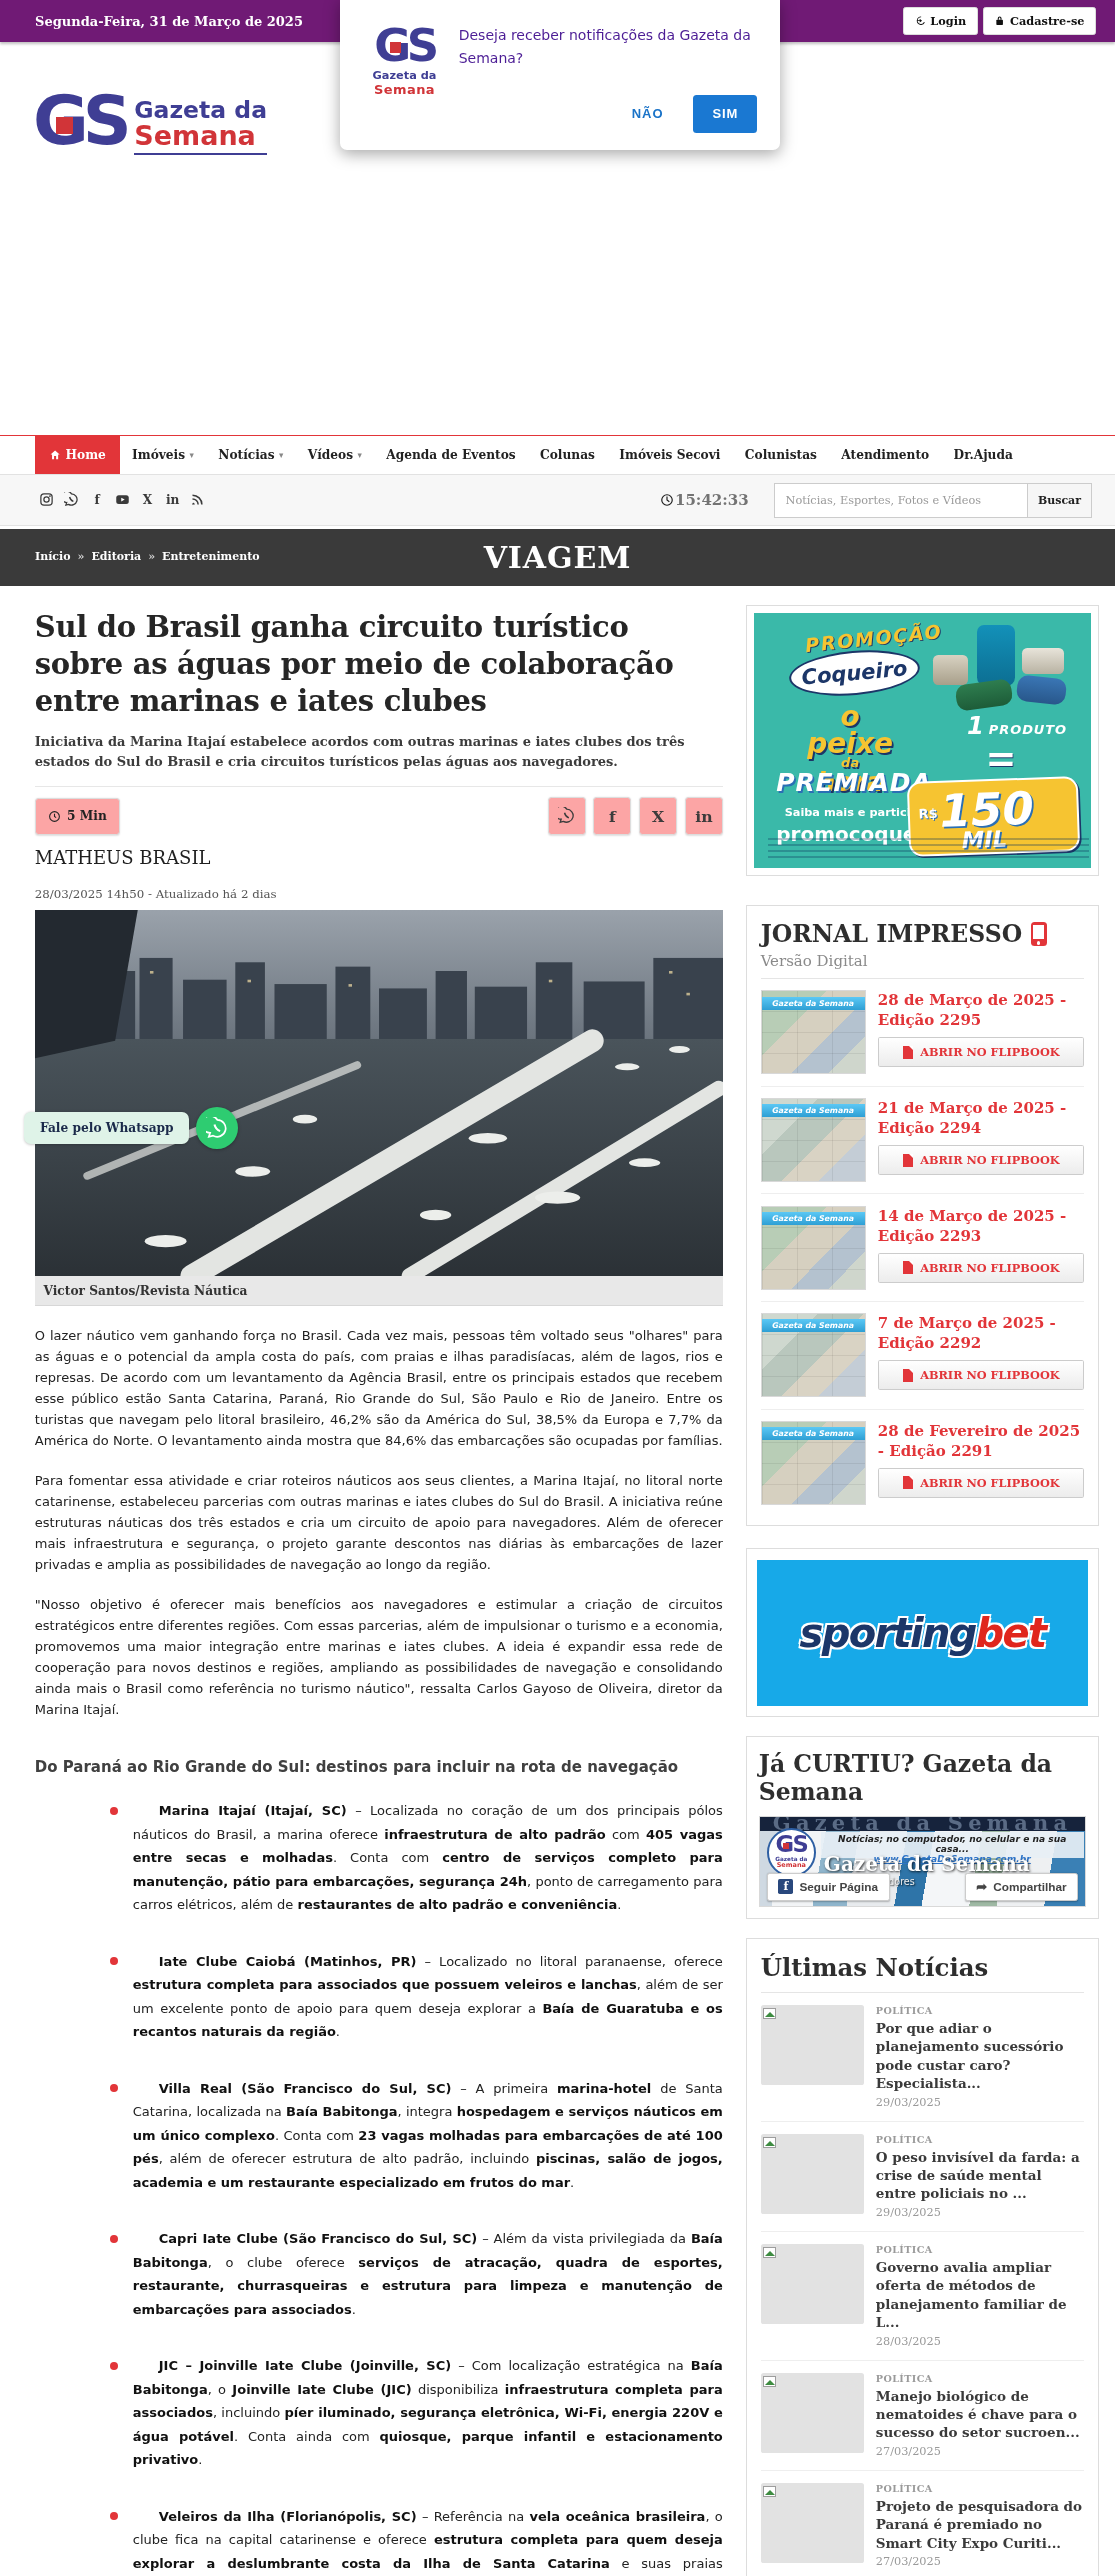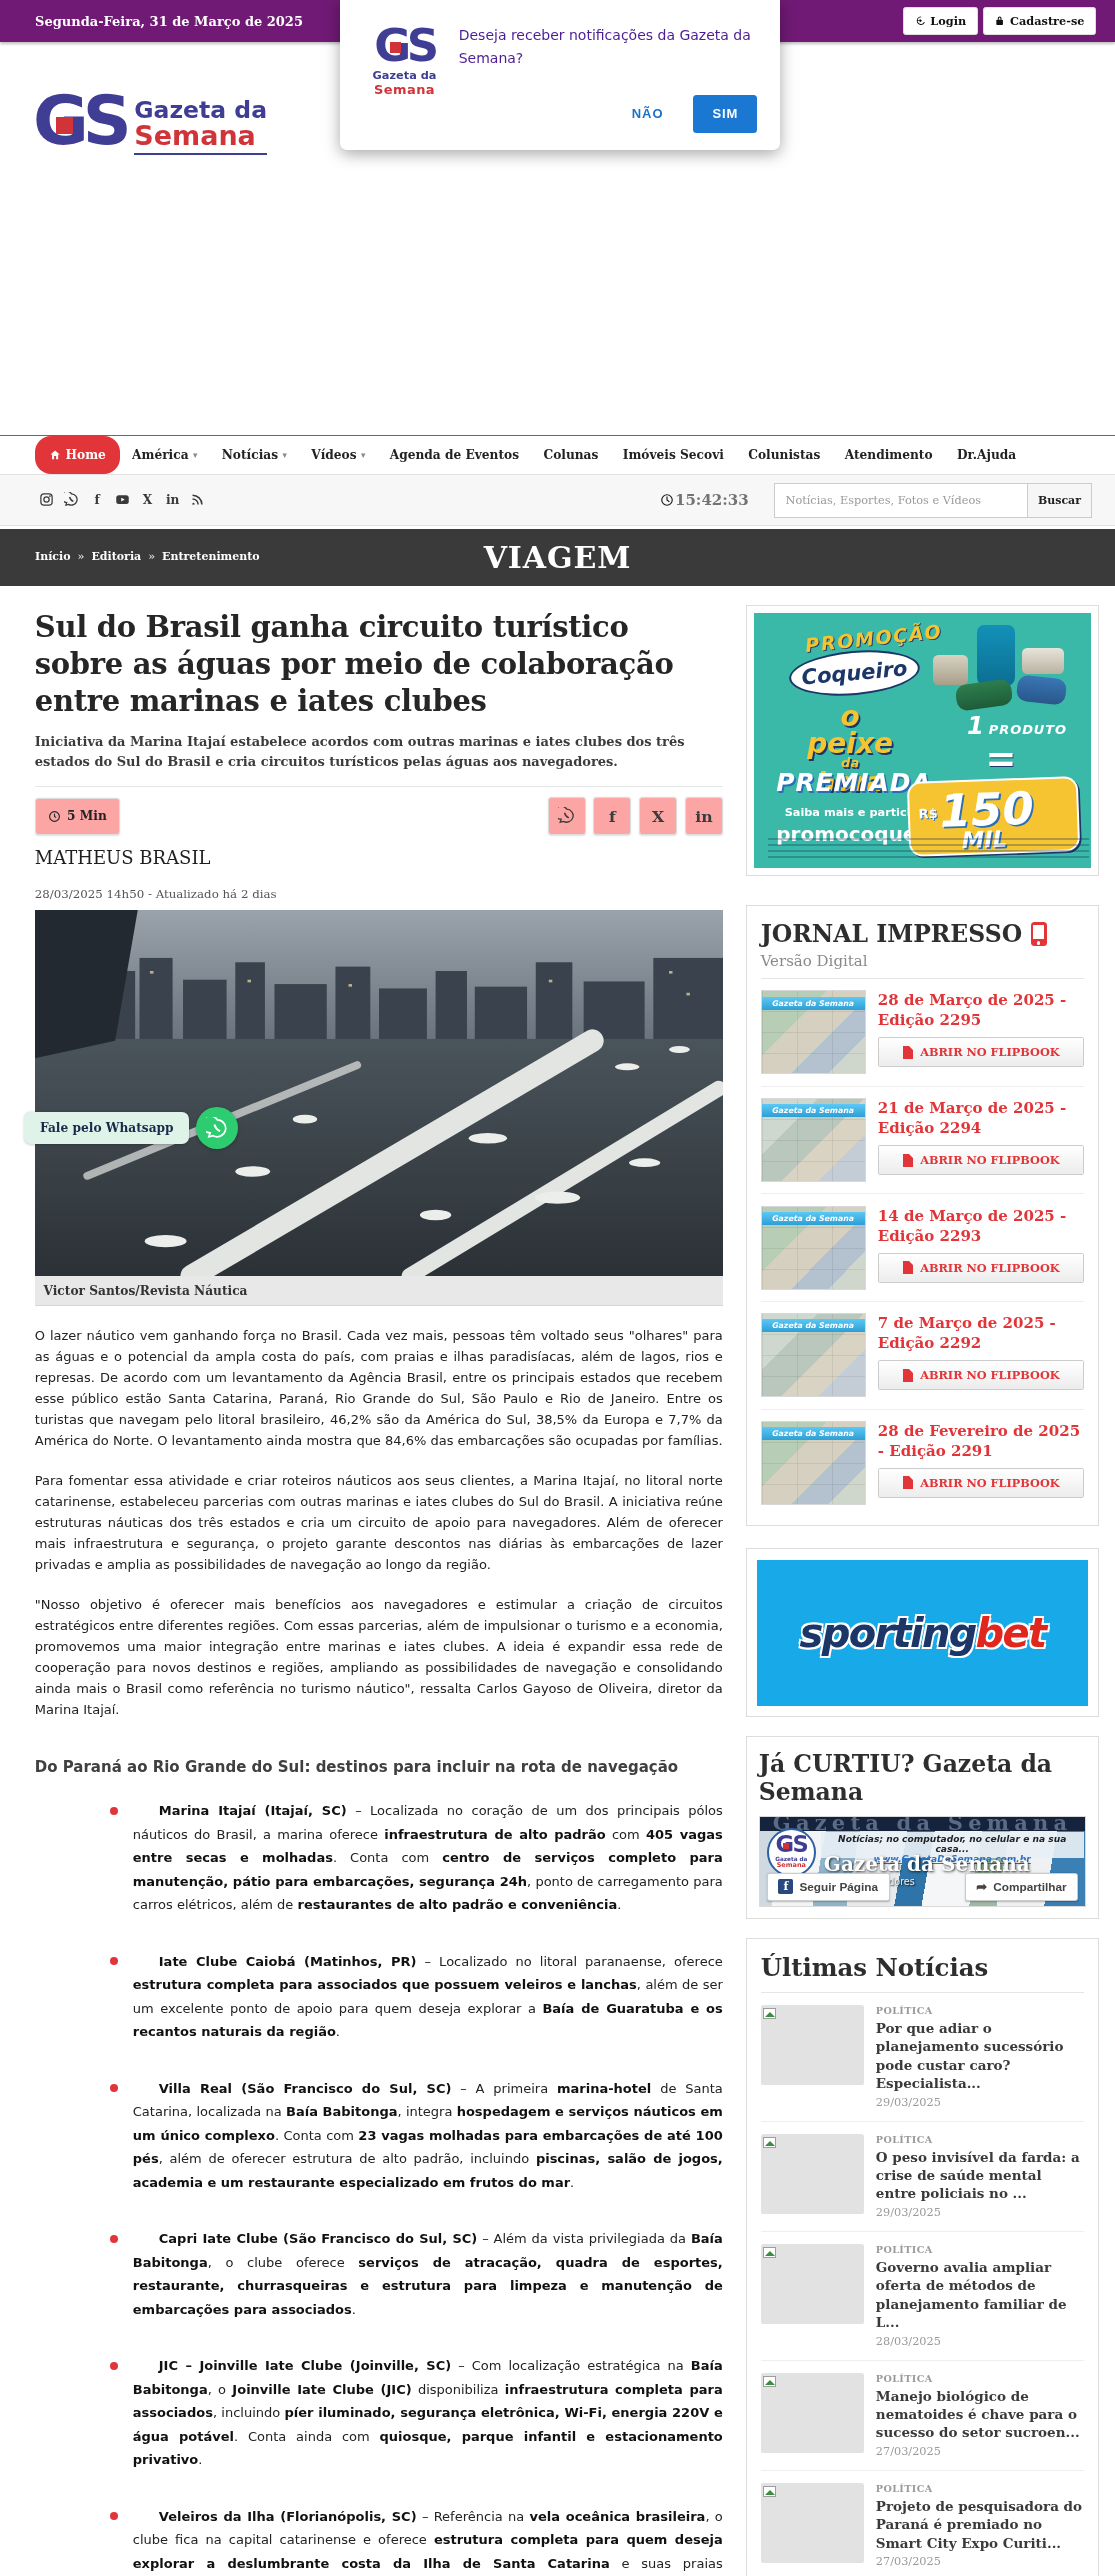--- a/index.html
+++ b/index.html
@@ -45,21 +45,21 @@
   .site-logo-text .lg1 { display:block; color:#3f3e94; font-weight:bold; font-size:23.5px; }
   .site-logo-text .lg2 { display:block; color:#d13438; font-weight:bold; font-size:27px;
     border-bottom:2.6px solid #3f3e94; padding-bottom:2.6px; }
 
   
   .nav-wrap { position:absolute; top:435px; left:0; width:1115px; height:40px; background:#fff;
     border-top:1.7px solid #e23539; border-bottom:0.9px solid #e2e2e2; }
   .nav { display:flex; align-items:stretch; height:38px; padding-left:35px; }
   .nav-item { display:flex; align-items:center; gap:4.4px; padding:0 12.2px; cursor:pointer;
     font-family:"DejaVu Serif", serif; font-weight:bold; font-size:12.2px; color:#222; white-space:nowrap; }
-  .nav-item.home { background:#e23539; color:#fff; padding:0 14px;border-radius:16px; }
+  .nav-item.home { background:#e23539; color:#fff; padding:0 14px; }
   .nav-item .caret { color:#888; font-size:8.7px; }
   .nav-item svg { width:12.2px; height:12.2px; }
 
   
   .strip { position:absolute; top:475px; left:0; width:1115px; height:51px; background:#f7f7f7;
     border-bottom:0.9px solid #e3e3e3; display:flex; align-items:center; }
   .soc { display:flex; gap:7.8px; margin-left:38px; }
   .soc-ic { width:17.4px; height:17.4px; display:flex; align-items:center; justify-content:center;
     color:#3a3a3a; font-weight:bold; font-size:12.2px; cursor:pointer; font-family:"DejaVu Serif", serif; }
   .soc-ic svg { width:15px; height:15px; }
@@ -299,21 +299,21 @@
 
 <div class="nav-wrap">
   <nav class="nav">
     <a class="nav-item home">
       <svg viewBox="0 0 24 24">
           <path d="M12 3l9 8h-3v9h-4v-6h-4v6H6v-9H3z" fill="#fff"></path>
         </svg>
       <span>Home</span>
     </a>
     <a class="nav-item">
-        <span>América</span>
+        <span>Imóveis</span>
         <span class="caret">▾</span>
       </a>
     <a class="nav-item">
         <span>Notícias</span>
         <span class="caret">▾</span>
       </a>
     <a class="nav-item">
         <span>Vídeos</span>
         <span class="caret">▾</span>
       </a>

